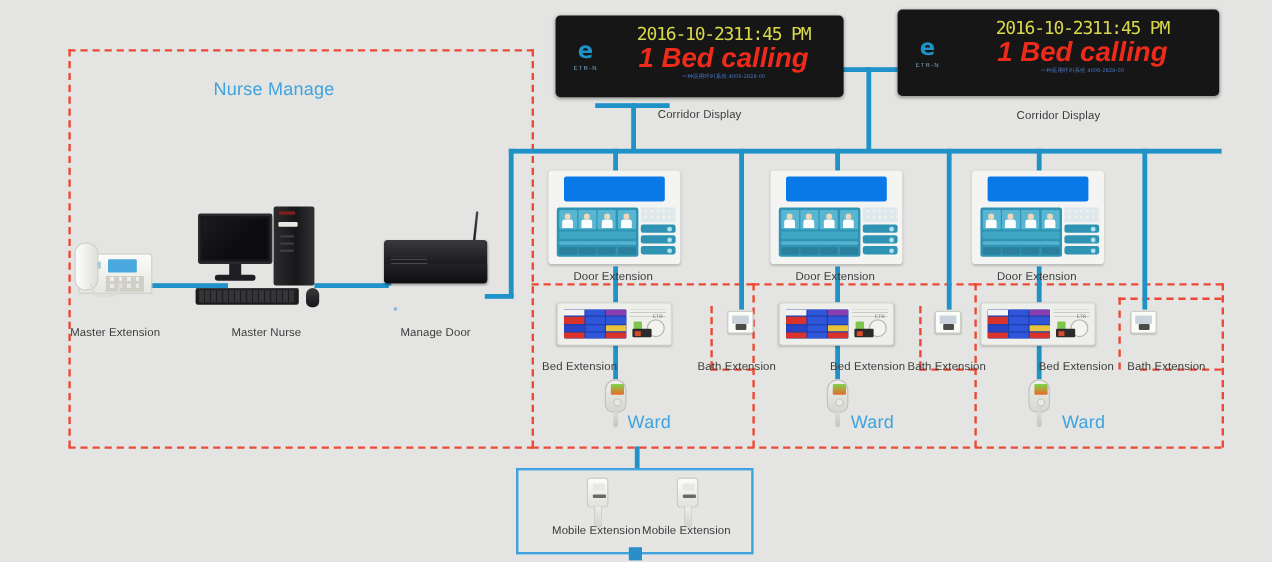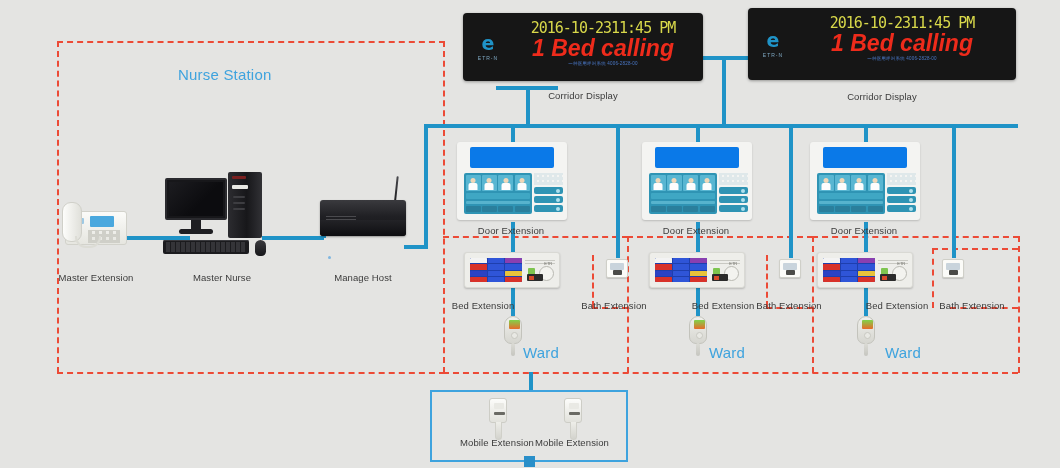--- a/index.html
+++ b/index.html
@@ -217,21 +217,21 @@
   <div class="wire wire-v" style="left:511px;top:288px;height:28px;"></div>
   <div class="wire wire-v" style="left:696px;top:288px;height:28px;"></div>
   <div class="wire wire-v" style="left:864px;top:288px;height:28px;"></div>
 
   <div class="wire wire-v" style="left:616px;top:124px;height:134px;"></div>
   <div class="wire wire-v" style="left:789px;top:124px;height:134px;"></div>
   <div class="wire wire-v" style="left:952px;top:124px;height:134px;"></div>
 
   <div class="wire wire-v" style="left:529px;top:372px;height:18px;"></div>
 
-  <div class="zone-label" style="left:178px;top:66px;">Nurse Station</div>
+  <div class="zone-label" style="left:178px;top:66px;">Nurse Manage</div>
   <div class="zone-label" style="left:523px;top:344px;">Ward</div>
   <div class="zone-label" style="left:709px;top:344px;">Ward</div>
   <div class="zone-label" style="left:885px;top:344px;">Ward</div>
 
   <div class="corridor" style="left:463px;top:13px;width:240px;height:68px;">
     <div class="cd-logo">
       <div class="mark">e</div>
       <div class="sub">ETR-N</div>
     </div>
     <div class="cd-body">
@@ -290,21 +290,21 @@
 
   <div class="mhost" style="left:320px;top:190px;">
     <div class="mh-ant"></div>
     <div class="mh-body">
       <div class="mh-vents"></div>
     </div>
     <div class="mh-front">
       <div class="mh-led"></div>
     </div>
   </div>
-  <div class="caption" style="left:363px;top:272px;">Manage Host</div>
+  <div class="caption" style="left:363px;top:272px;">Manage Door</div>
 
   <div class="doorext" style="left:457px;top:142px;width:110px;height:78px;">
     <div class="de-topscreen"></div>
     <div class="de-panel">
       <div class="de-people">
         <div class="de-person"></div>
         <div class="de-person"></div>
         <div class="de-person"></div>
         <div class="de-person"></div>
       </div>

